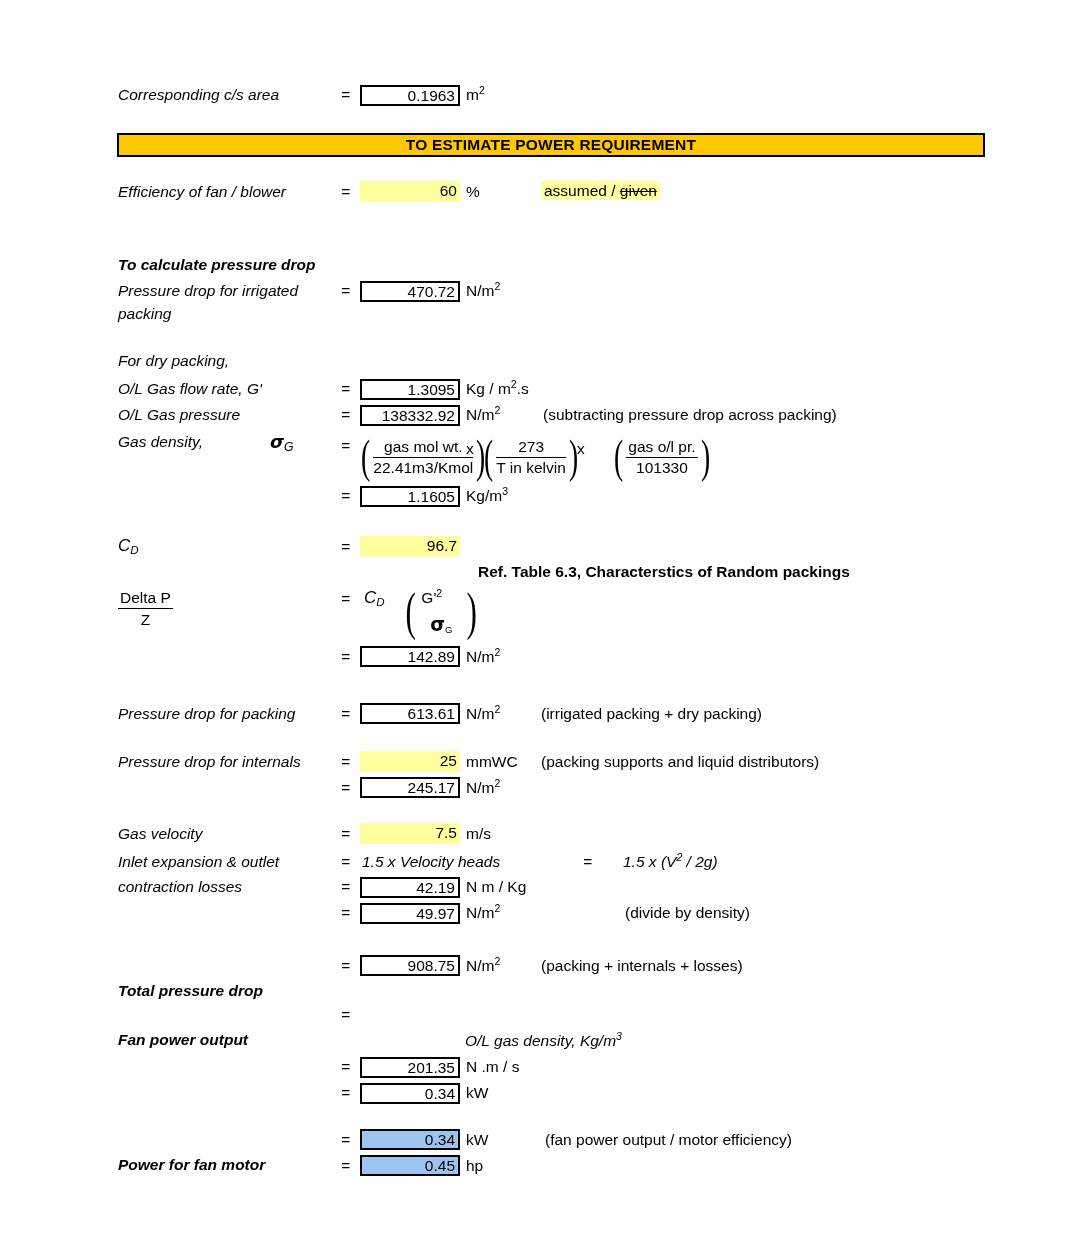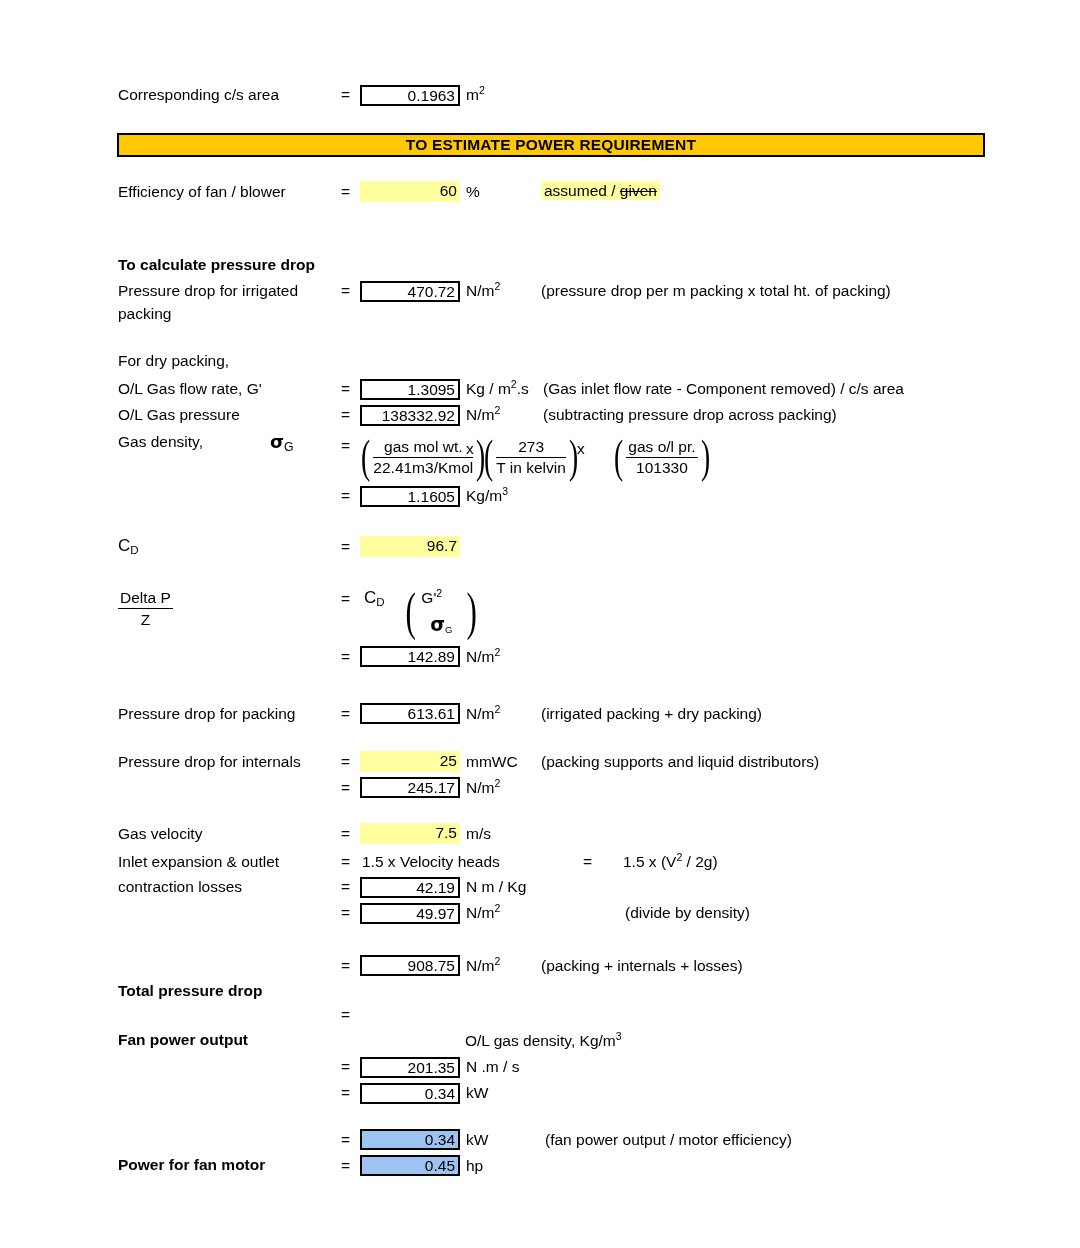--- a/index.html
+++ b/index.html
@@ -20,20 +20,21 @@
     position: absolute;
     left: 0; top: 0;
     width: 1080px;
     height: 1248px;
   }
   
   .c {
     position: absolute;
     white-space: nowrap;
     line-height: 1.15;
+    font-style: italic;
   }
   .lbl { left: 118px; }
   .bold { font-weight: bold; margin-top: 25px; }
   .eq { left: 341px; }
   .eq2 { left: 341px; }
 
   
   .box {
     position: absolute;
     left: 360px;
@@ -163,29 +164,27 @@
   <div class="unit" style="left:466px;top:183px">%</div>
   <div class="note" style="left:541px;top:182px"><span class="hlinline"><span>assumed / </span><span class="strike">given</span></span></div>
 
   <div class="c lbl bold" style="top:231px">To calculate pressure drop</div>
 
   <div class="c lbl" style="top:282px">Pressure drop for irrigated</div>
   <div class="c lbl" style="top:305px">packing</div>
   <div class="c eq" style="top:282px">=</div>
   <div class="box" style="top:281px">470.72</div>
   <div class="unit" style="left:466px;top:282px"><span>N/m</span><sup>2</sup></div>
-  <div class="note" style="left:541px;top:282px">(pressure drop per m packing  x total ht. of packing)</div>
 
   <div class="c lbl" style="top:352px">For dry packing,</div>
 
   <div class="c lbl" style="top:380px">O/L Gas flow rate, G'</div>
   <div class="c eq" style="top:380px">=</div>
   <div class="box" style="top:379px">1.3095</div>
   <div class="unit" style="left:466px;top:380px"><span>Kg / m</span><sup>2</sup><span>.s</span></div>
-  <div class="note" style="left:543px;top:380px">(Gas inlet flow rate - Component removed) / c/s area</div>
 
   <div class="c lbl" style="top:406px">O/L Gas pressure</div>
   <div class="c eq" style="top:406px">=</div>
   <div class="box" style="top:405px">138332.92</div>
   <div class="unit" style="left:466px;top:406px"><span>N/m</span><sup>2</sup></div>
   <div class="note" style="left:543px;top:406px">(subtracting pressure drop across packing)</div>
 
   <div class="c lbl" style="top:433px">Gas density,</div>
   <div class="c" style="left:270px;top:432px;font-size:18px"><span class="sig">σ</span><sub>G</sub></div>
   <div class="c eq" style="top:437px">=</div>
@@ -219,20 +218,21 @@
     <span class="paren">)</span>
   </div>
 
   <div class="c eq2" style="top:487px">=</div>
   <div class="box" style="top:486px">1.1605</div>
   <div class="unit" style="left:466px;top:487px"><span>Kg/m</span><sup>3</sup></div>
 
   <div class="c lbl" style="top:536px;font-size:17px"><span>C</span><sub>D</sub></div>
   <div class="c eq" style="top:538px">=</div>
   <div class="hl" style="top:536px">96.7</div>
+  <div class="note bold" style="left:478px;top:538px">Ref. Table 6.3, Characterstics  of Random packings</div>
 
   <div class="frac" style="left:118px;top:589px">
     <span class="num">Delta P</span>
     <span class="den">Z</span>
   </div>
   <div class="c eq" style="top:590px">=</div>
   <div class="c" style="left:364px;top:588px;font-size:17px"><span>C</span><sub>D</sub></div>
 
   <div class="pgroup" style="left:402px;top:586px;height:52px">
     <span class="paren" style="font-size:52px;line-height:48px">(</span>

